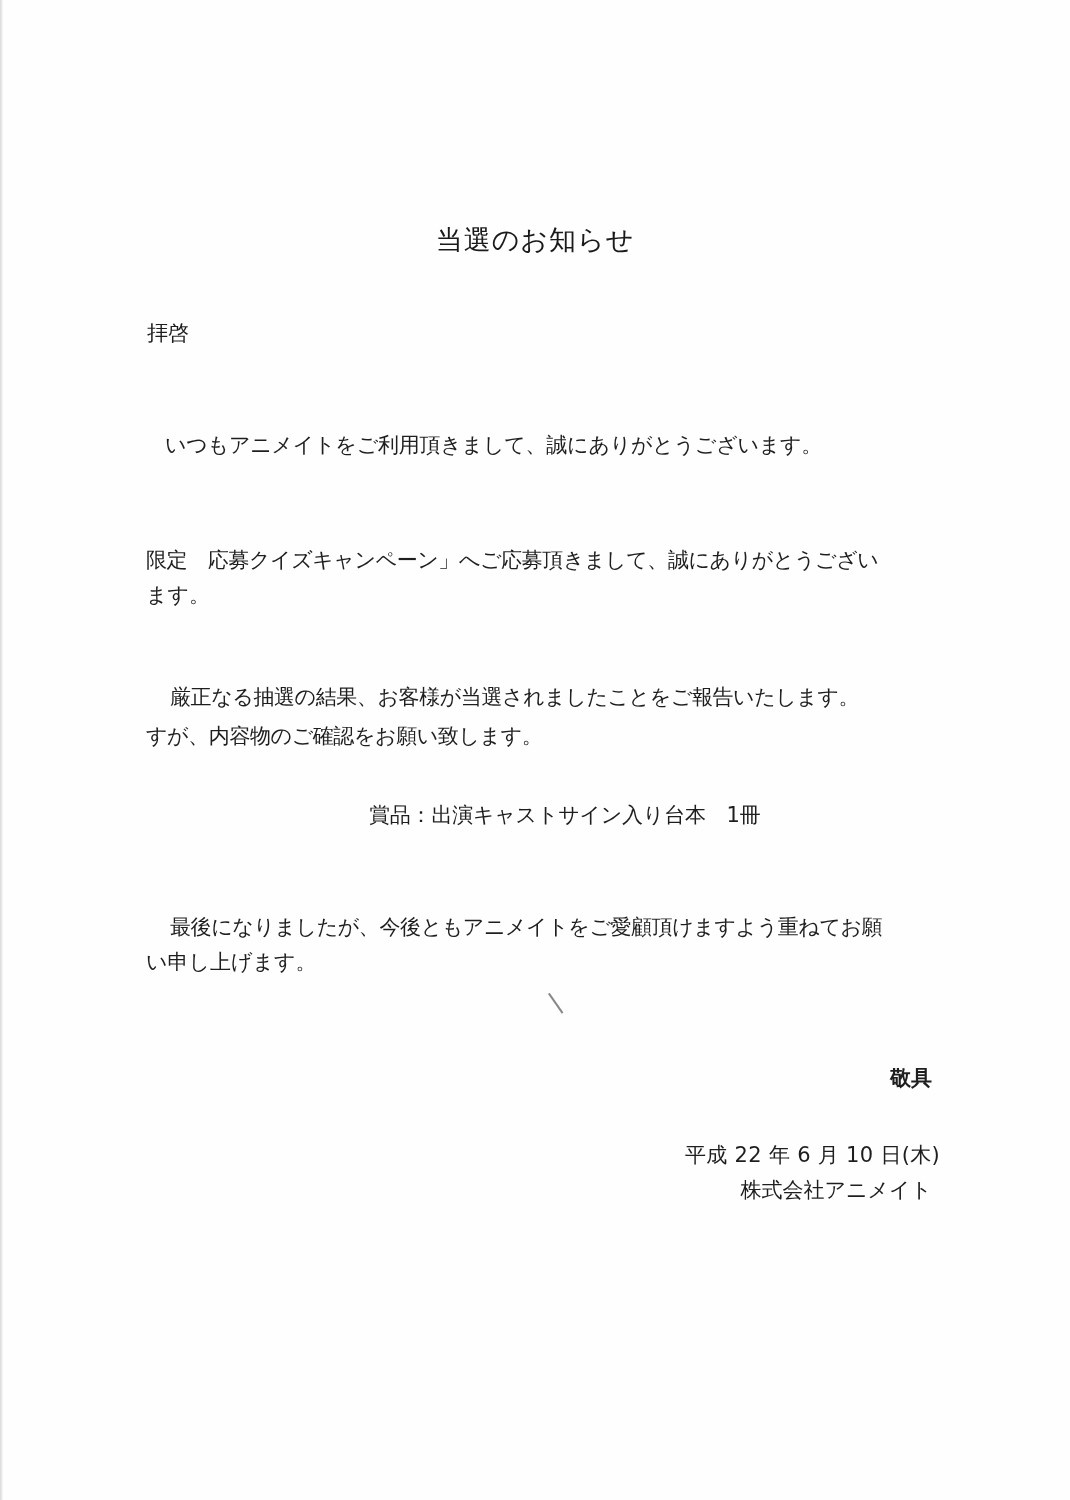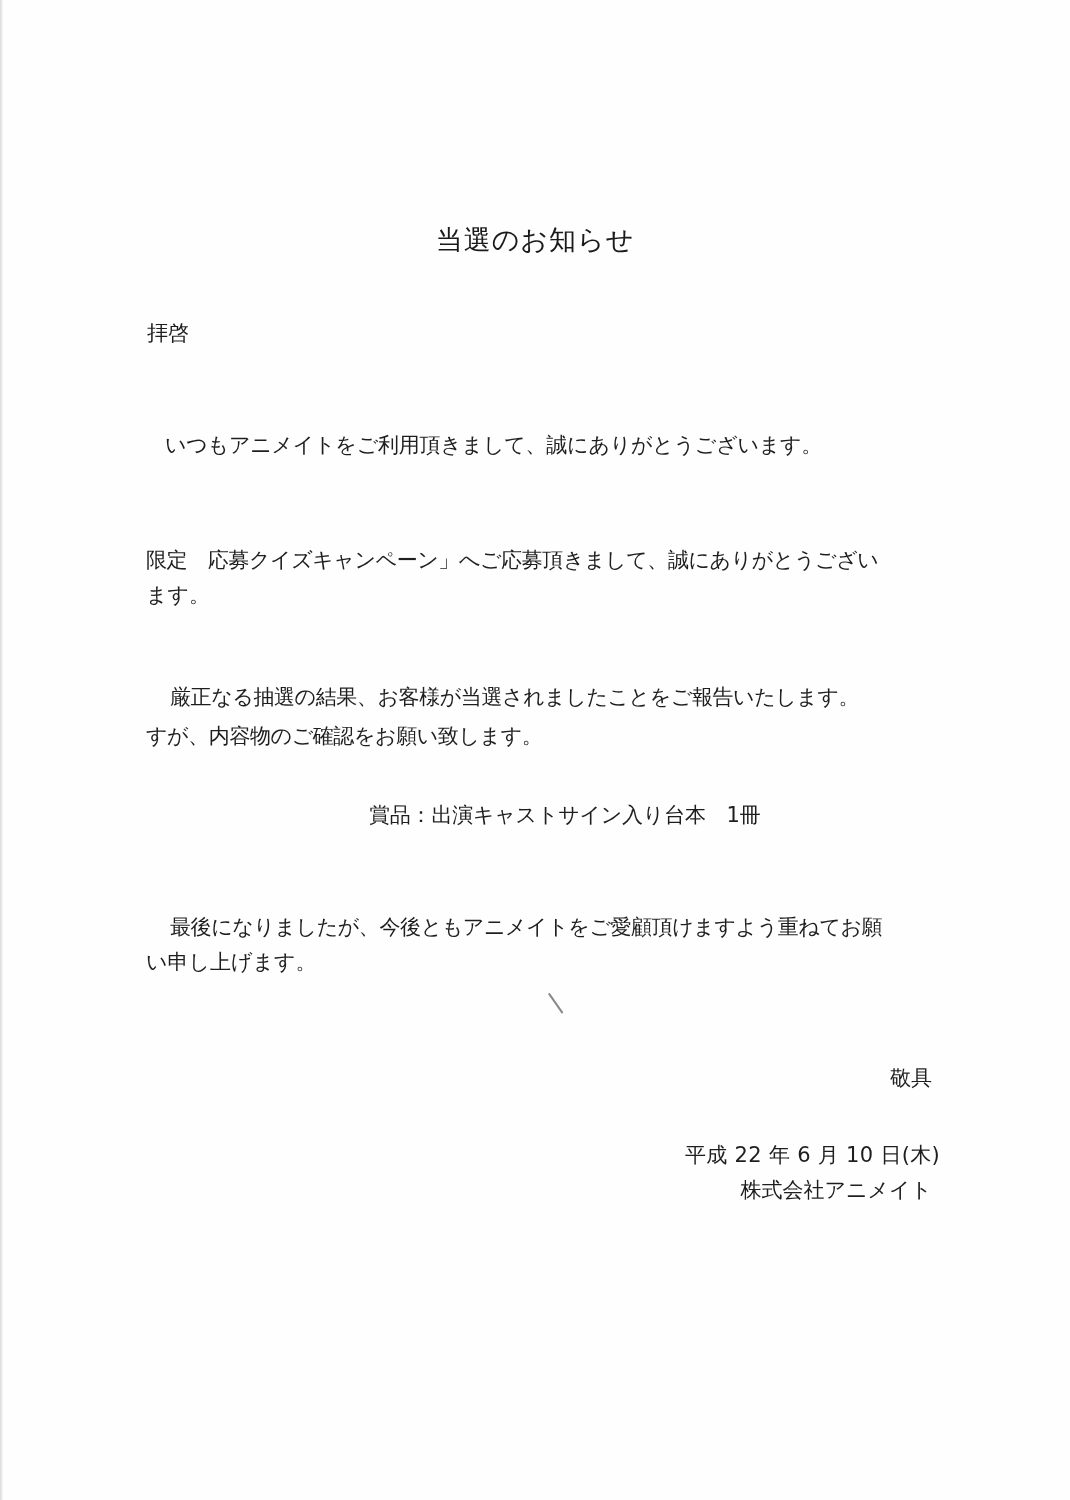--- a/index.html
+++ b/index.html
@@ -46,21 +46,21 @@
     .p1 { left: 165px; top: 432px; letter-spacing: -0.2px; text-align: center; }
     .p2a { left: 170px; top: 512px; letter-spacing: -0.4px; }
     .p2b { left: 146px; top: 547px; letter-spacing: -0.4px; text-align: right; }
     .p2c { left: 146px; top: 582px; }
     .p3a { left: 170px; top: 652px; letter-spacing: -0.4px; margin-top: 32px; }
     .p3b { left: 170px; top: 688px; letter-spacing: -0.4px; }
     .p3c { left: 146px; top: 723px; letter-spacing: -0.4px; }
     .prize { left: 333px; top: 802px; letter-spacing: -0.2px; margin-left: 36px; }
     .p4a { left: 170px; top: 914px; letter-spacing: -0.4px; }
     .p4b { left: 146px; top: 949px; }
-    .closing { right: 138px; top: 1065px; }
+    .closing { right: 138px; top: 1065px; font-weight: bold; }
     .date { right: 130px; top: 1142px; letter-spacing: 0.3px; }
     .company { right: 138px; top: 1177px; }
     .mark {
       position: absolute;
       left: 548px; top: 994px;
       width: 2px; height: 24px;
       background: #6a6a6a;
       transform: rotate(-35deg);
       transform-origin: top left;
       opacity: 0.8;

